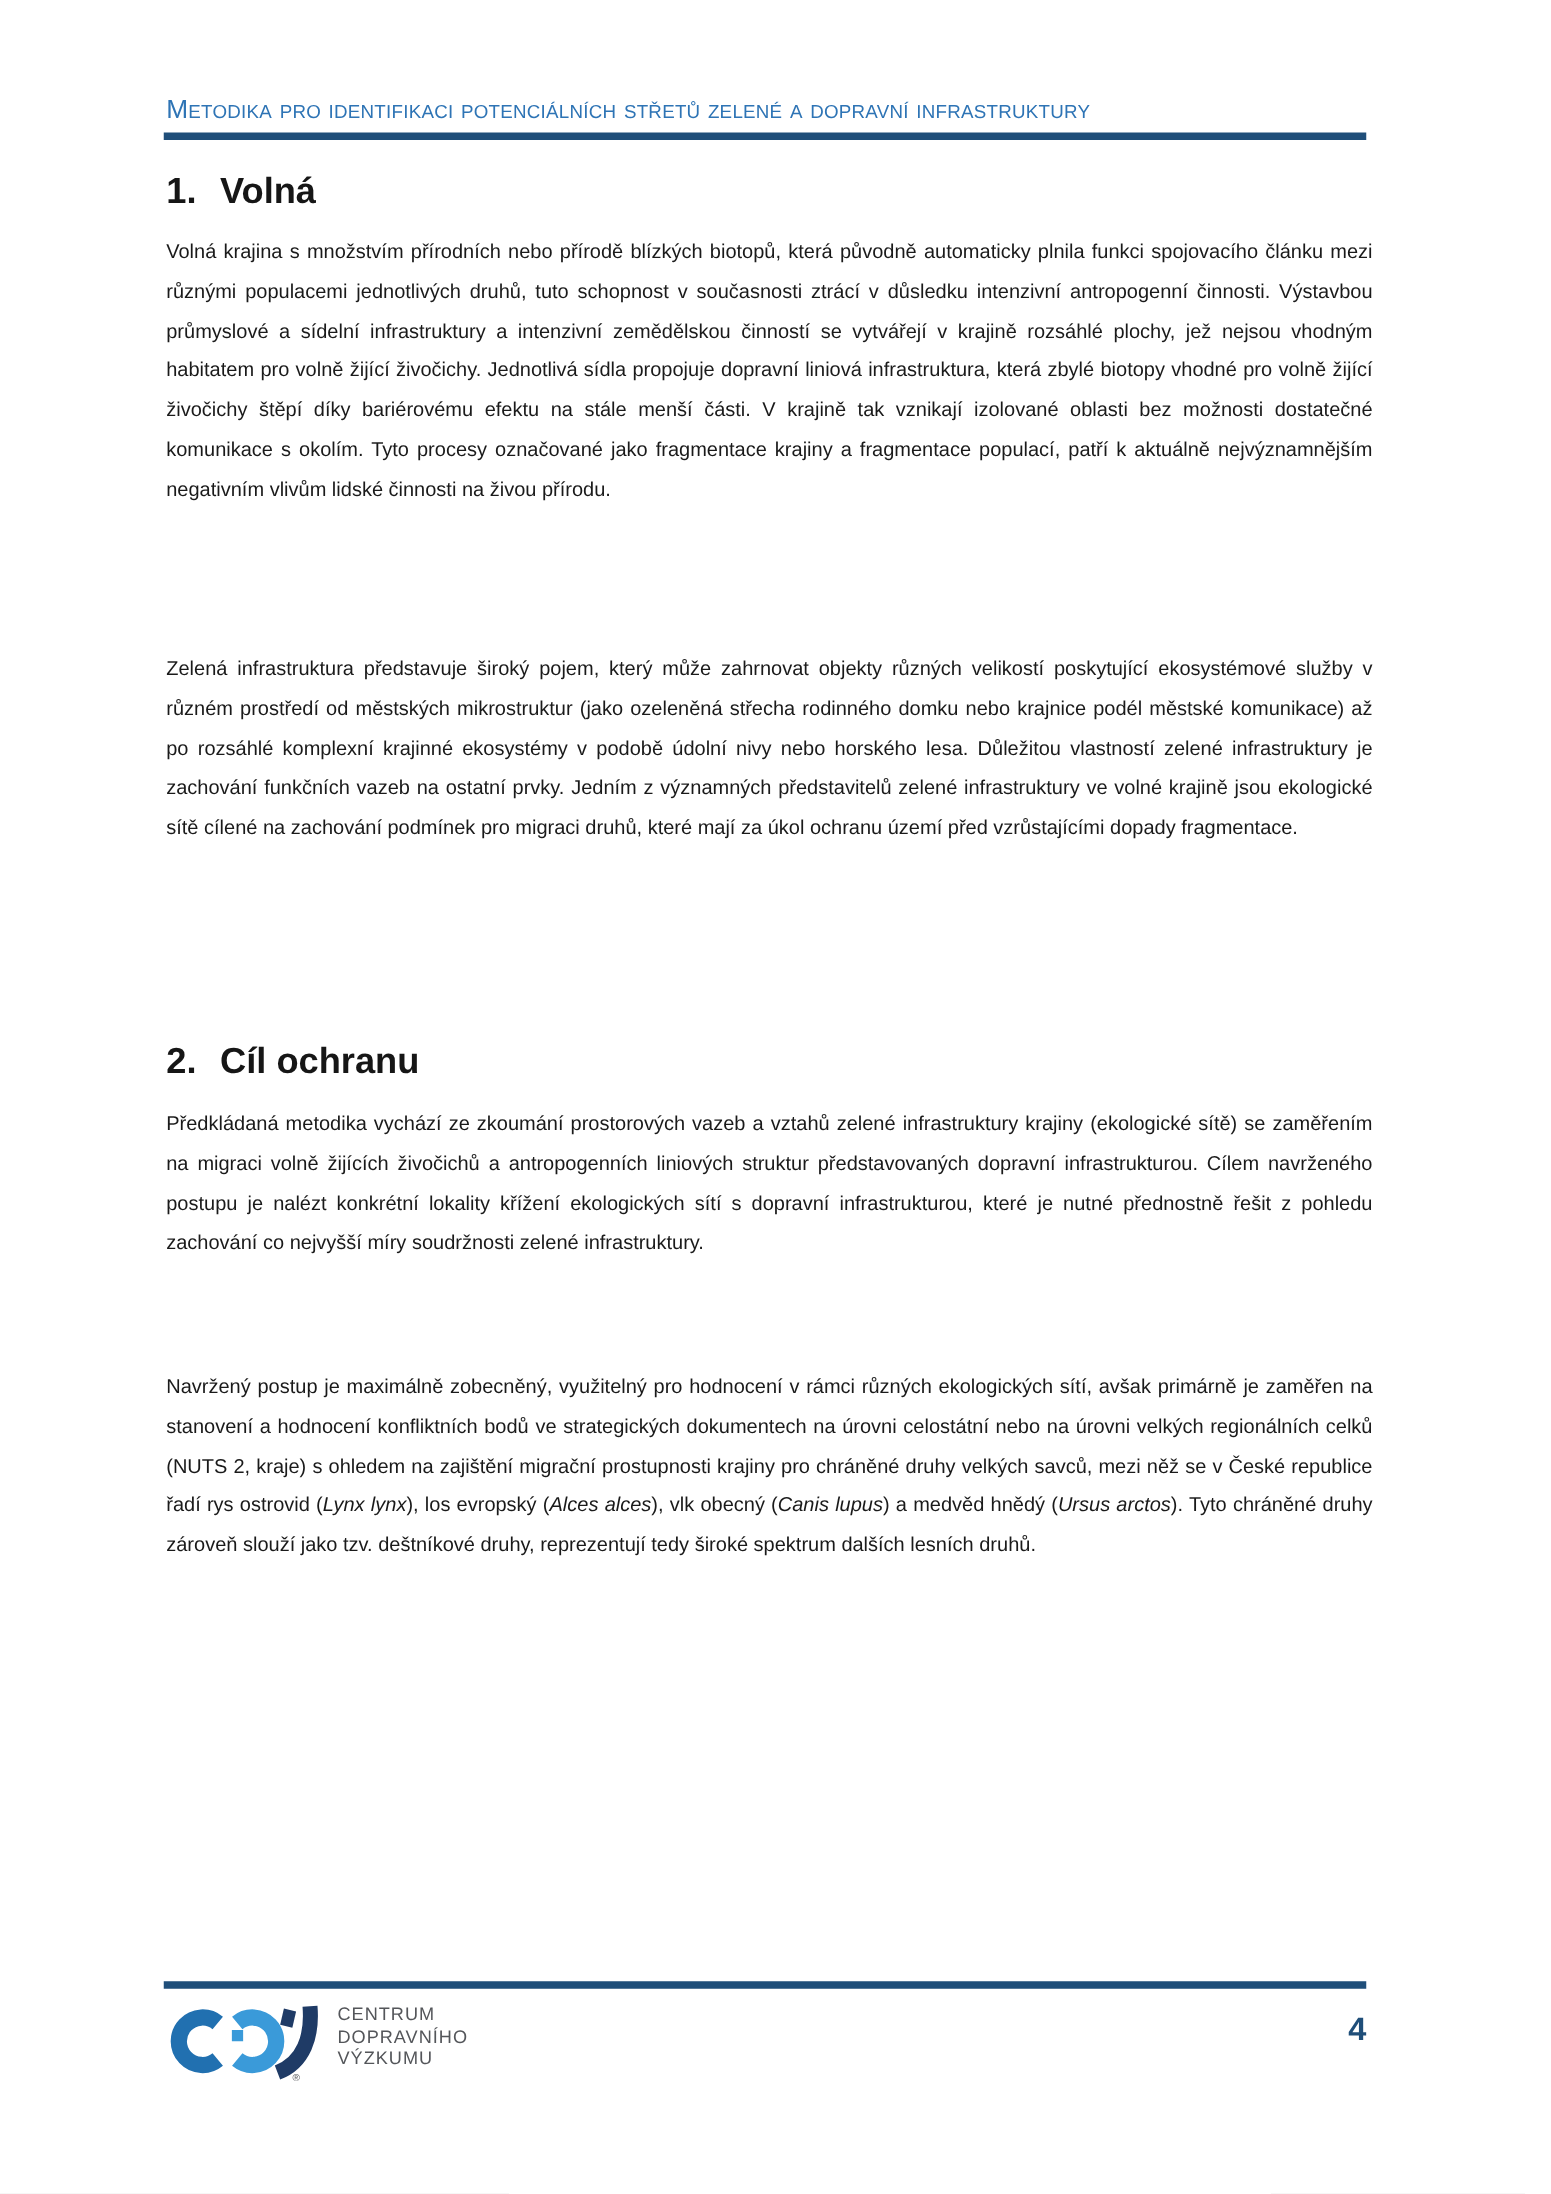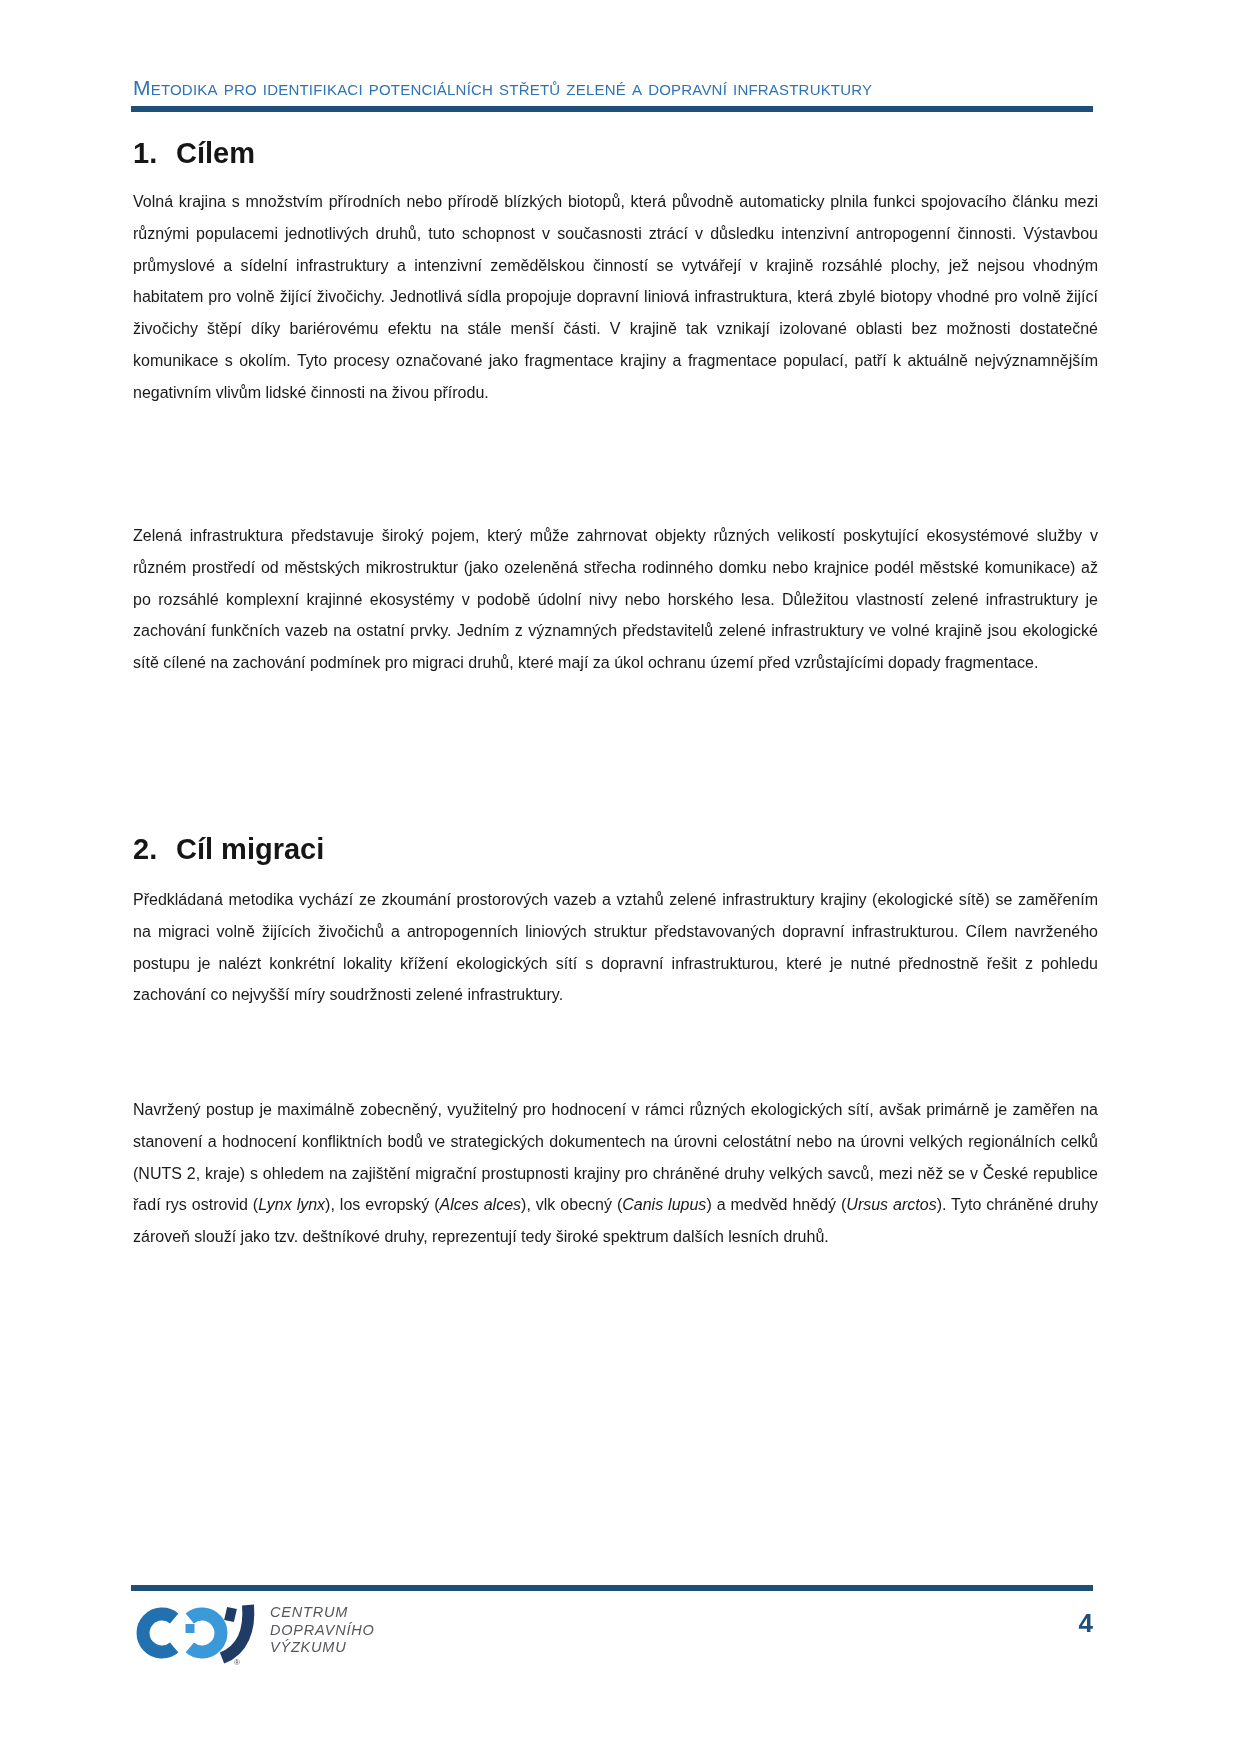--- a/index.html
+++ b/index.html
@@ -55,49 +55,48 @@
     display: flex; align-items: flex-start;
   }
   .logo-mark { display: block; }
   .logo-text {
     margin-left: 14px;
     margin-top: 3px;
     font-size: 14.5px;
     line-height: 17.5px;
     letter-spacing: 0.8px;
     color: #54565A;
-    font-style: italic;
   }
   .page-number {
     position: absolute;
     left: 133px; top: 1608px; width: 960px;
     text-align: right;
     font-size: 26px;
     font-weight: 700;
     color: #1F4E79;
   }
 </style>
 </head>
 <body>
 
 <div class="page">
 
   <div class="running-header">Metodika pro identifikaci potenciálních střetů zelené a dopravní infrastruktury</div>
   <div class="rule header-rule"></div>
 
   <h1 class="heading" style="top:136px">
-    <span class="hnum">1.</span><span class="htext">Cílem</span>
+    <span class="hnum">1.</span><span class="htext">Volná</span>
   </h1>
 
   <p class="body-par" style="top:186px">Volná krajina s množstvím přírodních nebo přírodě blízkých biotopů, která původně automaticky plnila funkci spojovacího článku mezi různými populacemi jednotlivých druhů, tuto schopnost v současnosti ztrácí v důsledku intenzivní antropogenní činnosti. Výstavbou průmyslové a sídelní infrastruktury a intenzivní zemědělskou činností se vytvářejí v krajině rozsáhlé plochy, jež nejsou vhodným habitatem pro volně žijící živočichy. Jednotlivá sídla propojuje dopravní liniová infrastruktura, která zbylé biotopy vhodné pro volně žijící živočichy štěpí díky bariérovému efektu na stále menší části. V krajině tak vznikají izolované oblasti bez možnosti dostatečné komunikace s okolím. Tyto procesy označované jako fragmentace krajiny a fragmentace populací, patří k aktuálně nejvýznamnějším negativním vlivům lidské činnosti na živou přírodu.</p>
 
   <p class="body-par" style="top:520px">Zelená infrastruktura představuje široký pojem, který může zahrnovat objekty různých velikostí poskytující ekosystémové služby v různém prostředí od městských mikrostruktur (jako ozeleněná střecha rodinného domku nebo krajnice podél městské komunikace) až po rozsáhlé komplexní krajinné ekosystémy v podobě údolní nivy nebo horského lesa. Důležitou vlastností zelené infrastruktury je zachování funkčních vazeb na ostatní prvky. Jedním z významných představitelů zelené infrastruktury ve volné krajině jsou ekologické sítě cílené na zachování podmínek pro migraci druhů, které mají za úkol ochranu území před vzrůstajícími dopady fragmentace.</p>
 
   <h1 class="heading" style="top:832px">
-    <span class="hnum">2.</span><span class="htext">Cíl migraci</span>
+    <span class="hnum">2.</span><span class="htext">Cíl ochranu</span>
   </h1>
 
   <p class="body-par" style="top:884px">Předkládaná metodika vychází ze zkoumání prostorových vazeb a vztahů zelené infrastruktury krajiny (ekologické sítě) se zaměřením na migraci volně žijících živočichů a antropogenních liniových struktur představovaných dopravní infrastrukturou. Cílem navrženého postupu je nalézt konkrétní lokality křížení ekologických sítí s dopravní infrastrukturou, které je nutné přednostně řešit z pohledu zachování co nejvyšší míry soudržnosti zelené infrastruktury.</p>
 
   <p class="body-par" style="top:1094px"><span>Navržený postup je maximálně zobecněný, využitelný pro hodnocení v rámci různých ekologických sítí, avšak primárně je zaměřen na stanovení a hodnocení konfliktních bodů ve strategických dokumentech na úrovni celostátní nebo na úrovni velkých regionálních celků (NUTS 2, kraje) s ohledem na zajištění migrační prostupnosti krajiny pro chráněné druhy velkých savců, mezi něž se v České republice řadí rys ostrovid (</span><span class="it">Lynx lynx</span><span>), los evropský (</span><span class="it">Alces alces</span><span>), vlk obecný (</span><span class="it">Canis lupus</span><span>) a medvěd hnědý (</span><span class="it">Ursus arctos</span><span>). Tyto chráněné druhy zároveň slouží jako tzv. deštníkové druhy, reprezentují tedy široké spektrum dalších lesních druhů.</span></p>
 
   <div class="rule footer-rule"></div>
 
   <div class="logo-wrap">
     <svg class="logo-mark" width="120" height="66" viewBox="0 0 120 66" role="img" aria-label="CDV">

